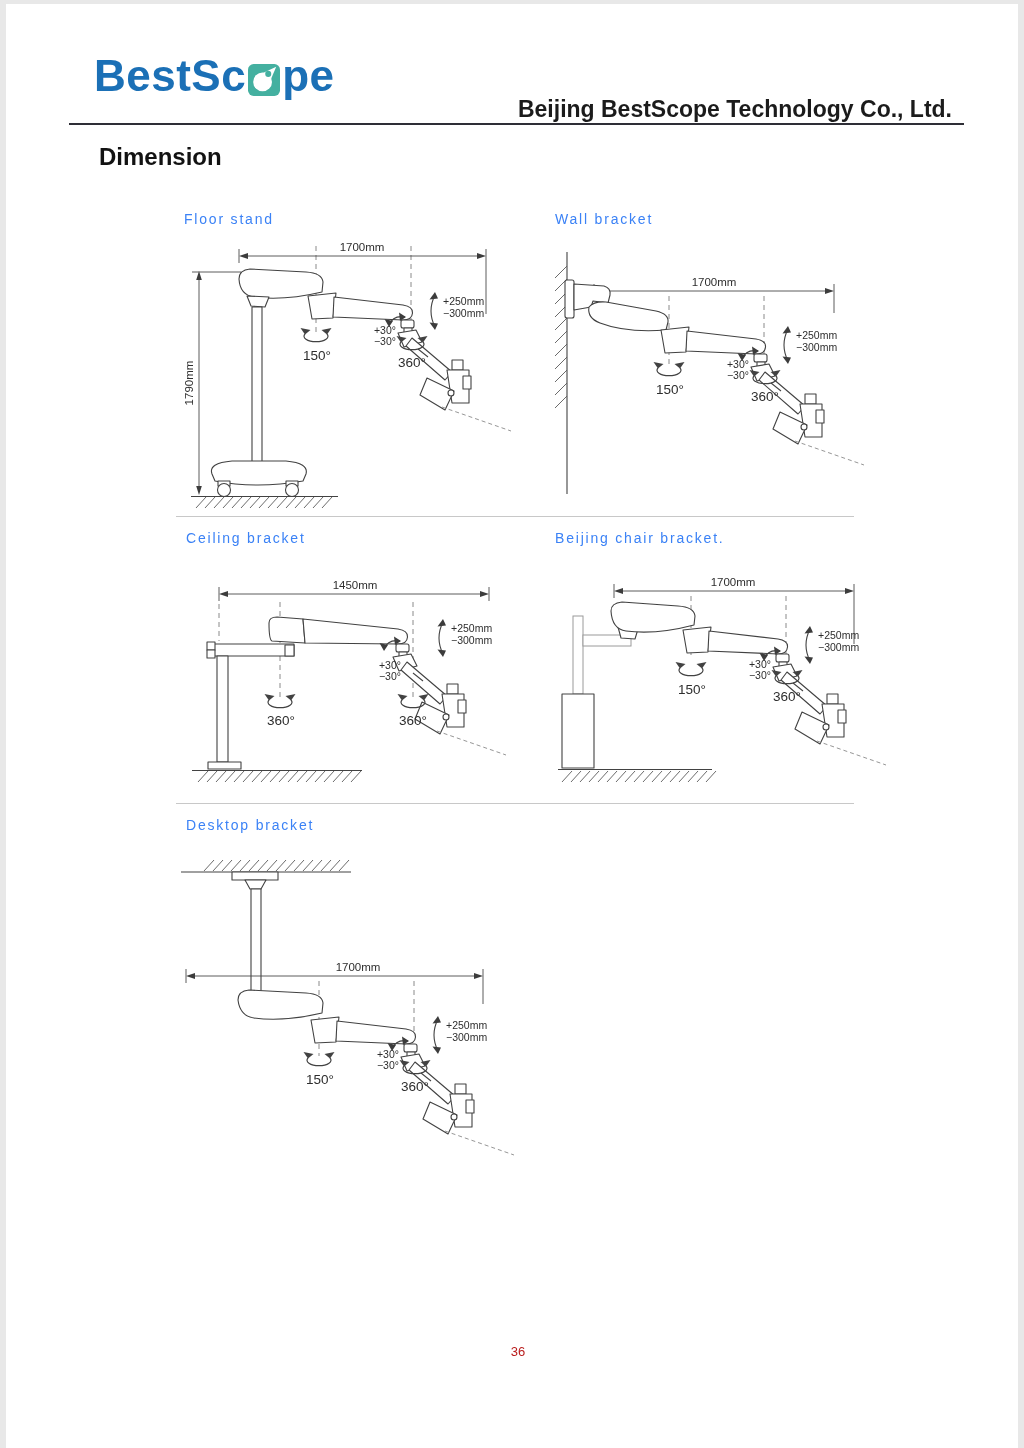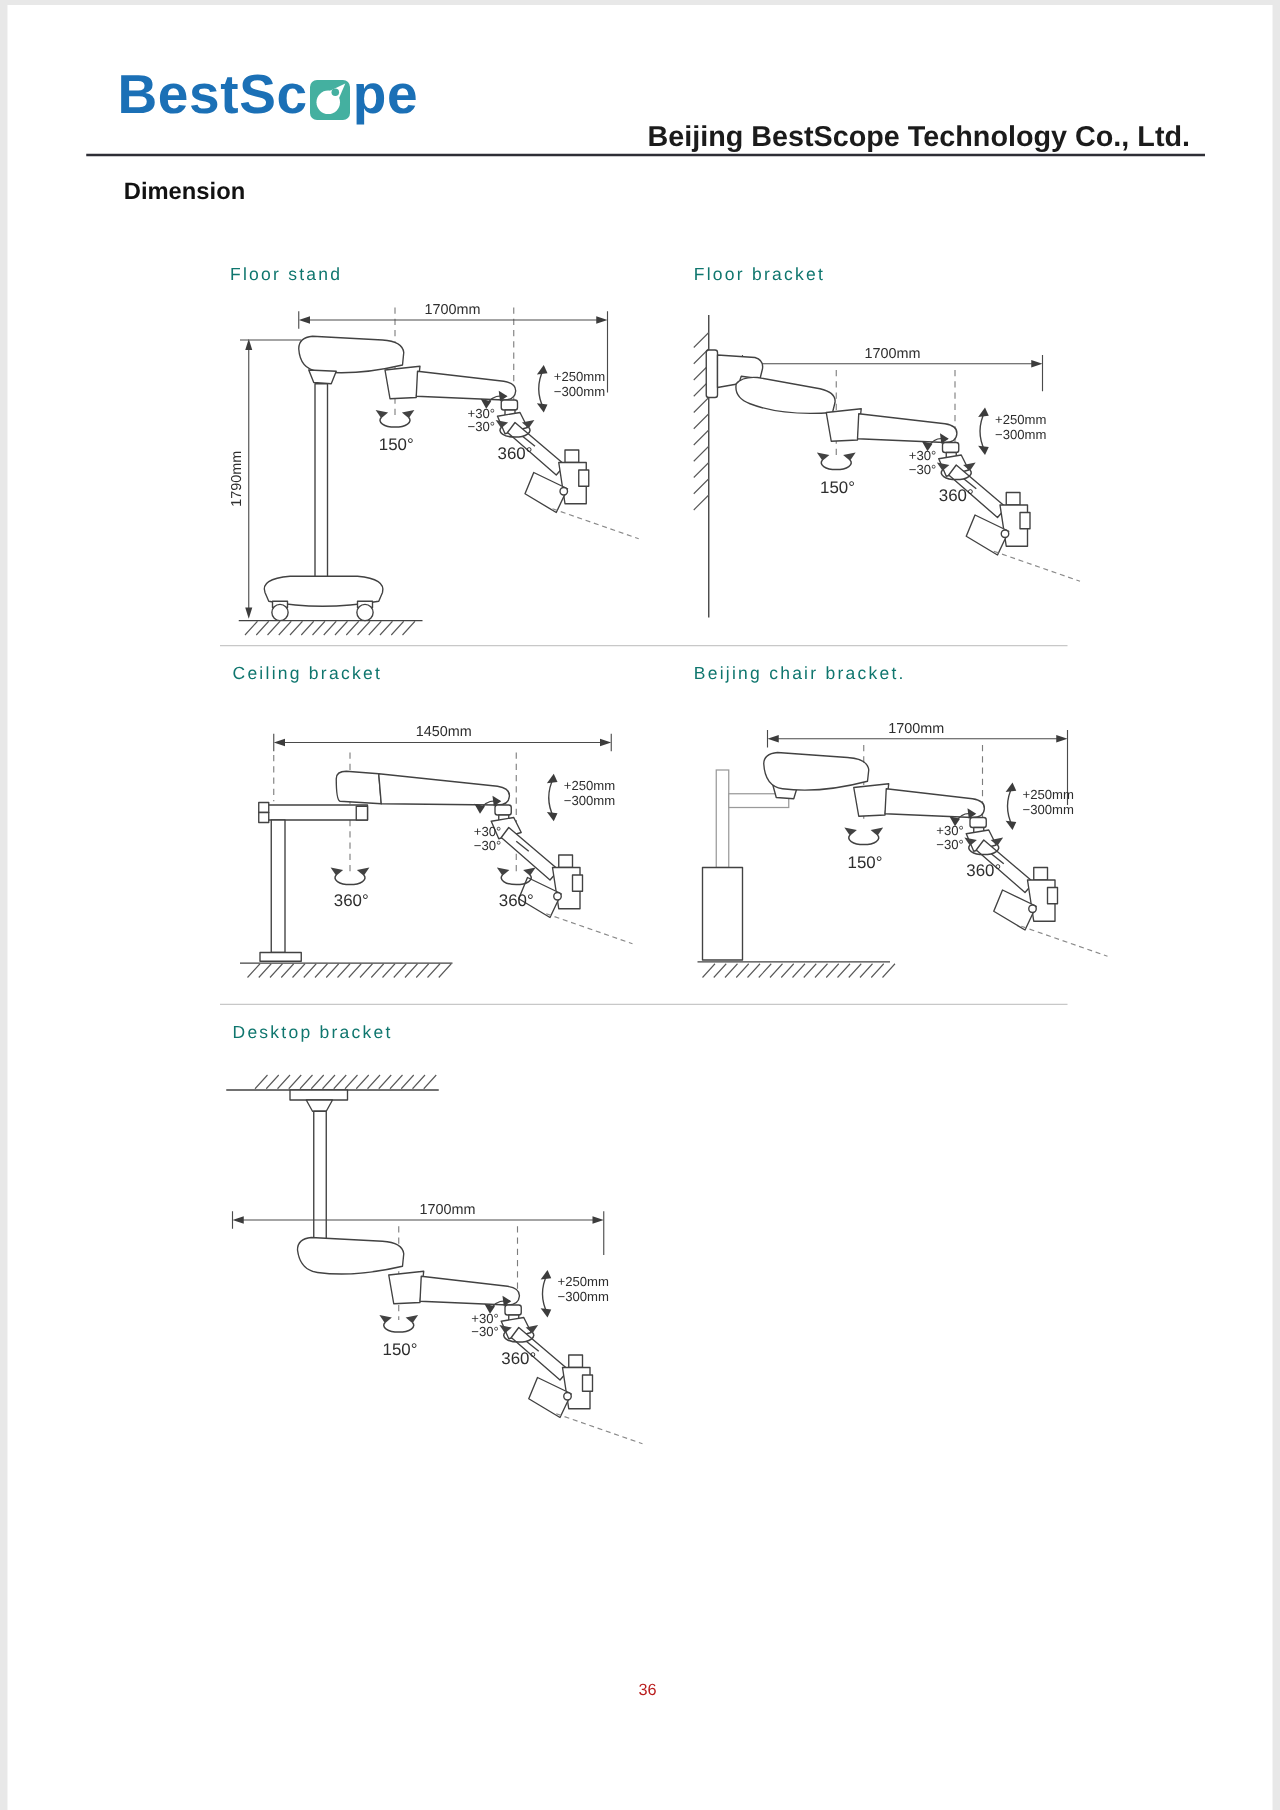--- a/index.html
+++ b/index.html
@@ -3,22 +3,22 @@
 <meta charset="utf-8">
 <style>
   html,body{margin:0;padding:0;background:#e8e8e8;}
   .page{position:relative;width:1012px;height:1448px;background:#ffffff;margin:4px auto;
         font-family:"Liberation Sans",sans-serif;overflow:hidden;}
   .logo{position:absolute;left:88px;top:50px;display:flex;align-items:flex-end;
         font-size:44px;font-weight:bold;color:#1b70b6;letter-spacing:.5px;line-height:1;}
   .logo .o-icon{width:32px;height:32px;margin:0 2px 2px 2px;display:block;}
   .company{position:absolute;right:66px;top:92px;font-size:23px;font-weight:bold;color:#1b1b1b;}
   .rule{position:absolute;left:63px;top:119px;width:895px;height:0;border-top:2px solid #2e2e36;}
-  .section-title{position:absolute;left:93px;top:139px;font-size:19px;font-weight:bold;color:#121212;}
-  .diag-title{position:absolute;font-size:14px;color:#0f766e;letter-spacing:1.8px;}
+  .section-title{position:absolute;left:93px;top:139px;font-size:24px;font-weight:bold;color:#121212;}
+  .diag-title{position:absolute;font-size:14px;color:#3b82f6;letter-spacing:1.8px;}
   .sep{position:absolute;left:170px;width:678px;height:0;border-top:1px solid #c8c8c8;}
   .pagenum{position:absolute;left:0;top:1340px;width:1024px;text-align:center;font-size:13px;color:#b91c1c;}
   svg.diag{position:absolute;}
   .ln{fill:#ffffff;stroke:#424242;stroke-width:1.1;stroke-linejoin:round;}
   .lnf{fill:none;stroke:#424242;stroke-width:1.1;stroke-linejoin:round;}
   .gray{fill:#ffffff;stroke:#9a9a9a;stroke-width:1;}
   .dim{fill:none;stroke:#4a4a4a;stroke-width:0.9;}
   .dash{fill:none;stroke:#7d7d7d;stroke-width:0.9;stroke-dasharray:5 4;}
   .dash2{fill:none;stroke:#8a8a8a;stroke-width:0.9;stroke-dasharray:4 3;}
   .ah{fill:#3c3c3c;stroke:none;}
@@ -72,21 +72,21 @@
       <path d="M13,11 L30,3 L24,17 Z" fill="#ffffff"></path>
       <circle cx="21.5" cy="10.5" r="3.2" fill="#44b0a0"></circle>
     </svg>
       <span>pe</span>
   </div>
   <div class="company">Beijing BestScope Technology Co., Ltd.</div>
   <div class="rule"></div>
   <div class="section-title">Dimension</div>
 
   <div class="diag-title" style="left:178px;top:207px">Floor stand</div>
-  <div class="diag-title" style="left:549px;top:207px">Floor bracket</div>
+  <div class="diag-title" style="left:549px;top:207px">Wall bracket</div>
   <div class="diag-title" style="left:180px;top:526px">Ceiling bracket</div>
   <div class="diag-title" style="left:549px;top:526px">Beijing chair bracket.</div>
   <div class="diag-title" style="left:180px;top:813px">Desktop bracket</div>
 
   <div class="sep" style="top:512px"></div>
   <div class="sep" style="top:799px"></div>
 
   <svg class="diag" style="left:160px;top:228px" width="372" height="290" viewBox="160 228 372 290">
     <g>
       <path class="dash" d="M310,242 V328"></path>

